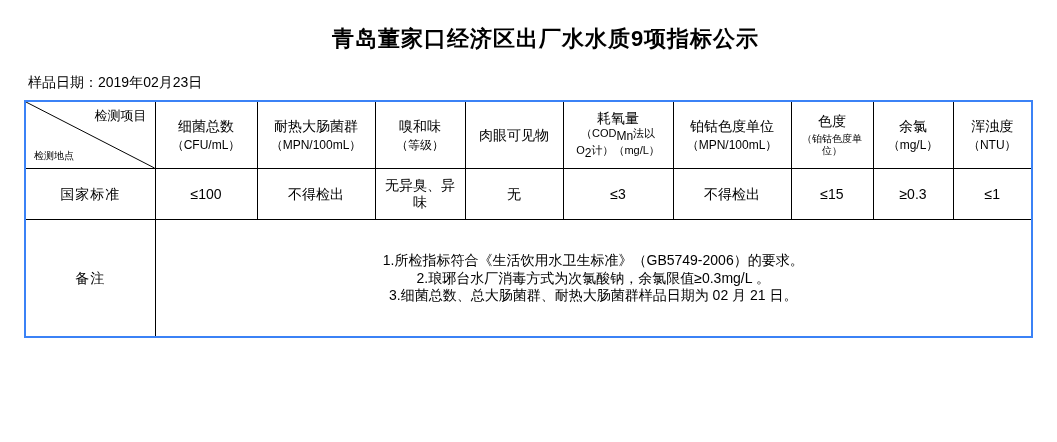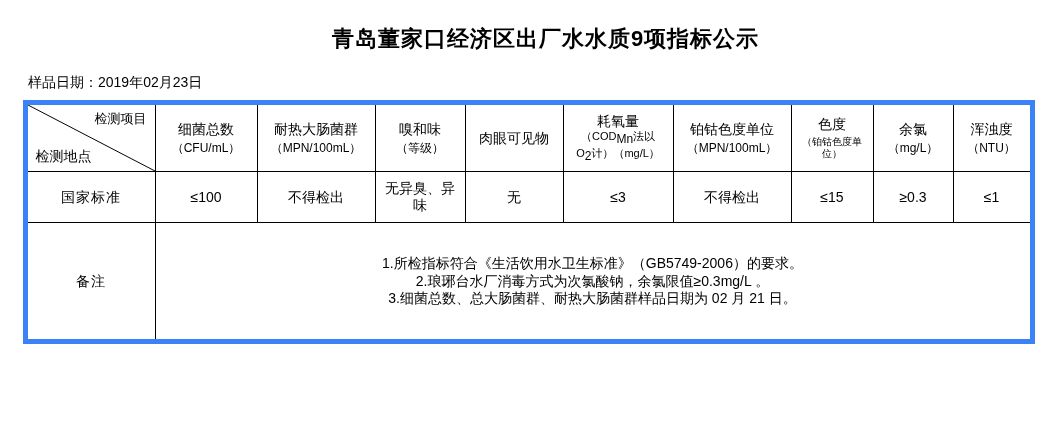--- a/index.html
+++ b/index.html
@@ -38,21 +38,21 @@
     margin: 22px 26px 8px 28px;
   }
   .meta-left, .meta-right {
     white-space: nowrap;
   }
   table.wq {
     border-collapse: collapse;
     table-layout: fixed;
     width: 1007px;
     margin: 0 auto;
-    border: 5px solid #3b82f6;
+    border: 2px solid #3b82f6;
   }
   table.wq td, table.wq th {
     border: 1px solid #000;
     text-align: center;
     vertical-align: middle;
     font-weight: normal;
     font-size: 14px;
     padding: 2px 3px;
     line-height: 1.25;
   }
@@ -73,21 +73,21 @@
     position: absolute;
     top: 6px;
     right: 8px;
     font-size: 13px;
     white-space: nowrap;
   }
   .corner .bl-label {
     position: absolute;
     bottom: 6px;
     left: 8px;
-    font-size: 14px;
+    font-size: 10px;
     white-space: nowrap;
   }
   .hdr-main {
     display: block;
     font-size: 14px;
   }
   .hdr-sub {
     display: block;
     font-size: 12px;
     margin-top: 2px;

